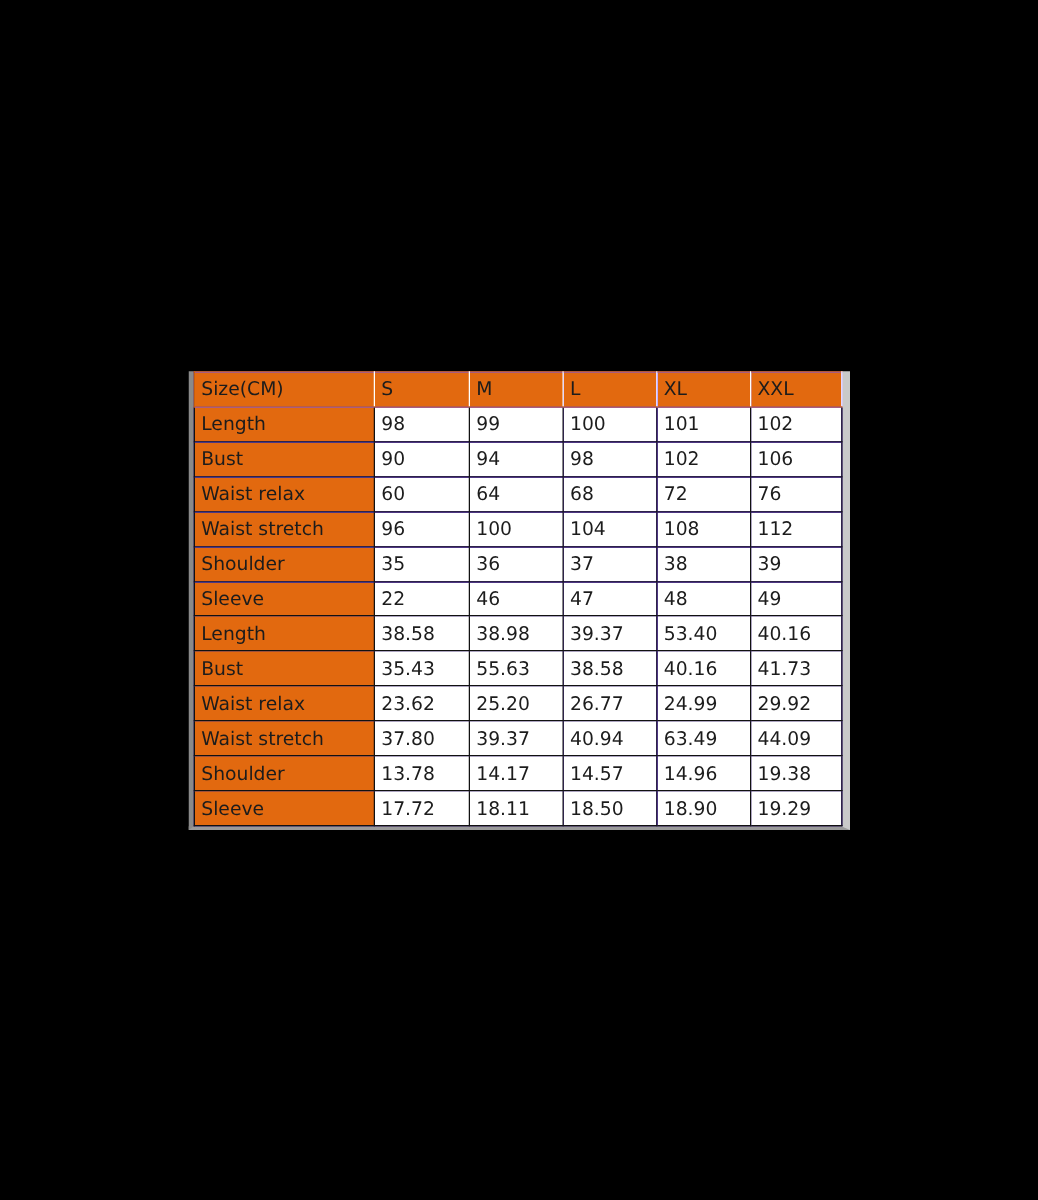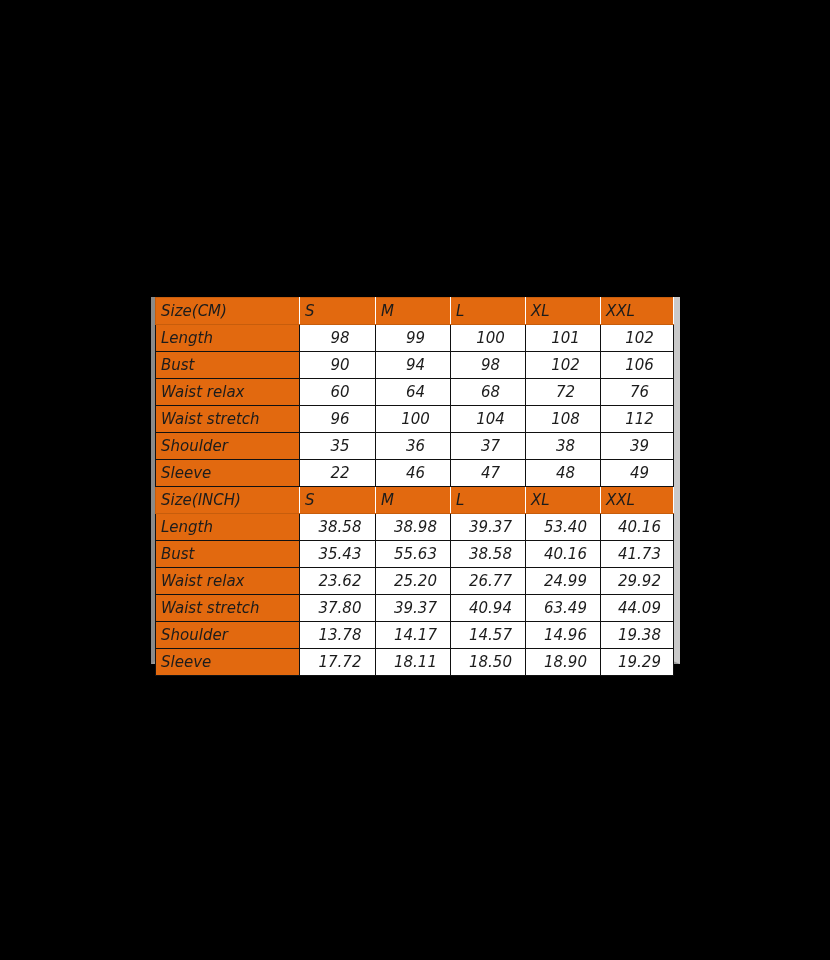--- a/index.html
+++ b/index.html
@@ -27,21 +27,20 @@
     border-bottom: 3px solid #9a9a9a;
     background: #ffffff;
   }
 
   table.size-chart {
     border-collapse: collapse;
     table-layout: fixed;
     width: 518px;
     height: 364px;
     background: #8b5cf6;
-    font-style: italic;
   }
 
   table.size-chart col.c-label { width: 144px; }
   table.size-chart col.c-s     { width: 76px; }
   table.size-chart col.c-m     { width: 75px; }
   table.size-chart col.c-l     { width: 75px; }
   table.size-chart col.c-xl    { width: 75px; }
   table.size-chart col.c-xxl   { width: 73px; }
 
   table.size-chart td {
@@ -62,21 +61,20 @@
   td.label {
     background: #e2690f;
     color: #1c1c1c;
     border-color: #c75d0c;
   }
 
   td.val {
     background: #ffffff;
     color: #1c1c1c;
     border-color: #111111;
-    text-align: center;
   }
 
   
   tr.header-row td {
     background: #e2690f;
     border-color: #ffffff;
     border-top-color: #c75d0c;
     border-bottom-color: #c75d0c;
   }
   tr.header-row td.hdr { border-left-color: #c75d0c; }
@@ -144,28 +142,20 @@
           <td class="val">39</td>
         </tr>
         <tr>
           <td class="label">Sleeve</td>
           <td class="val">22</td>
           <td class="val">46</td>
           <td class="val">47</td>
           <td class="val">48</td>
           <td class="val">49</td>
         </tr>
-        <tr class="header-row">
-          <td class="hdr">Size(INCH)</td>
-          <td class="hdr">S</td>
-          <td class="hdr">M</td>
-          <td class="hdr">L</td>
-          <td class="hdr">XL</td>
-          <td class="hdr">XXL</td>
-        </tr>
         <tr>
           <td class="label">Length</td>
           <td class="val">38.58</td>
           <td class="val">38.98</td>
           <td class="val">39.37</td>
           <td class="val">53.40</td>
           <td class="val">40.16</td>
         </tr>
         <tr>
           <td class="label">Bust</td>

